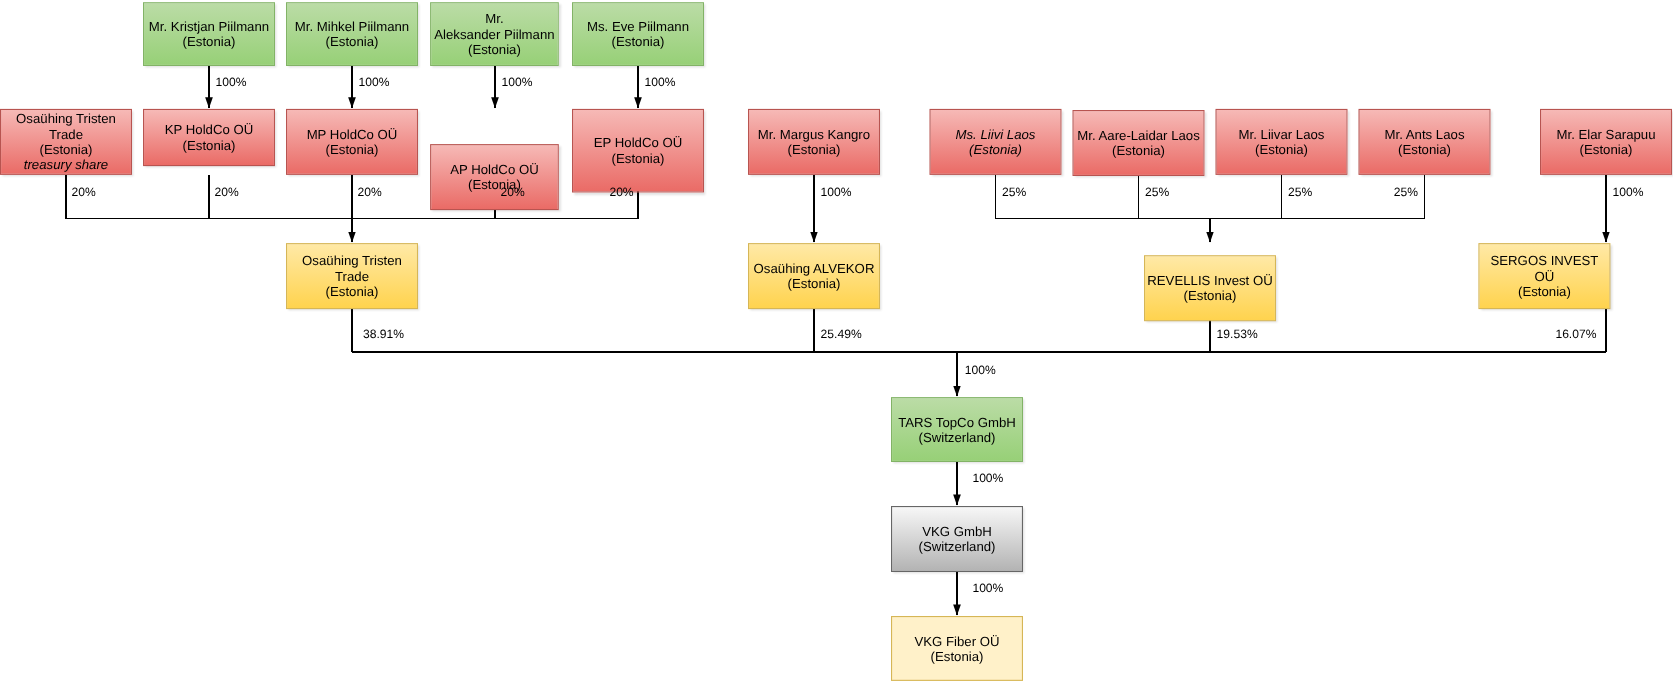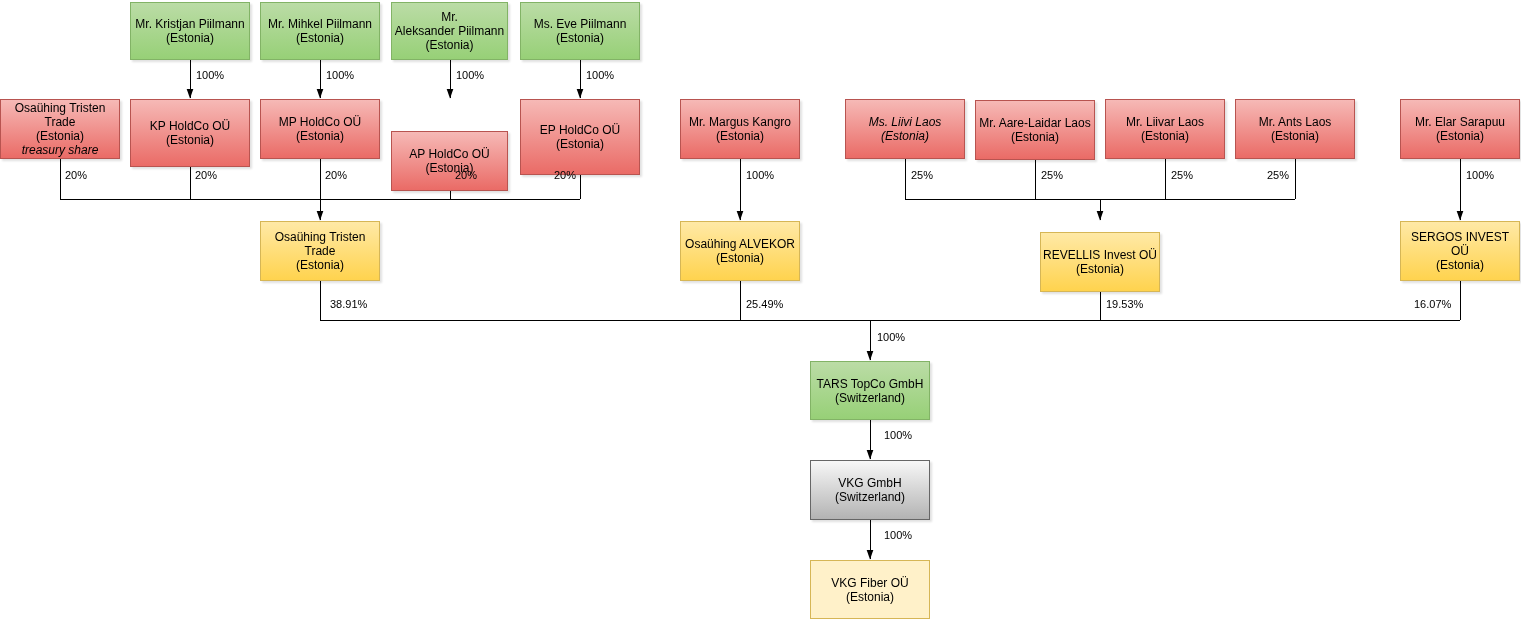--- a/index.html
+++ b/index.html
@@ -71,21 +71,21 @@
     <span>Ms. Eve Piilmann</span>
     <span>(Estonia)</span>
   </div>
 
   <div class="node red" style="left:0px;top:99px;width:120px;height:60px;">
     <span>Osaühing Tristen</span>
     <span>Trade</span>
     <span>(Estonia)</span>
     <span class="note">treasury share</span>
   </div>
-  <div class="node red" style="left:130px;top:99px;width:120px;height:68px;">
+  <div class="node red" style="left:130px;top:99px;width:120px;height:52px;">
     <span>KP HoldCo OÜ</span>
     <span>(Estonia)</span>
   </div>
   <div class="node red" style="left:260px;top:99px;width:120px;height:60px;">
     <span>MP HoldCo OÜ</span>
     <span>(Estonia)</span>
   </div>
   <div class="node red" style="left:391px;top:99px;width:117px;height:60px;margin-top:32px;">
     <span>AP HoldCo OÜ</span>
     <span>(Estonia)</span>
@@ -125,21 +125,21 @@
     <span>(Estonia)</span>
   </div>
   <div class="node yellow" style="left:680px;top:221px;width:120px;height:60px;">
     <span>Osaühing ALVEKOR</span>
     <span>(Estonia)</span>
   </div>
   <div class="node yellow" style="left:1040px;top:232px;width:120px;height:60px;">
     <span>REVELLIS Invest OÜ</span>
     <span>(Estonia)</span>
   </div>
-  <div class="node yellow" style="left:1400px;top:221px;width:120px;height:60px;">
+  <div class="node yellow" style="left:1344px;top:221px;width:120px;height:60px;">
     <span>SERGOS INVEST</span>
     <span>OÜ</span>
     <span>(Estonia)</span>
   </div>
 
   <div class="node green" style="left:810px;top:361px;width:120px;height:59px;">
     <span>TARS TopCo GmbH</span>
     <span>(Switzerland)</span>
   </div>
   <div class="node gray" style="left:810px;top:460px;width:120px;height:60px;">

